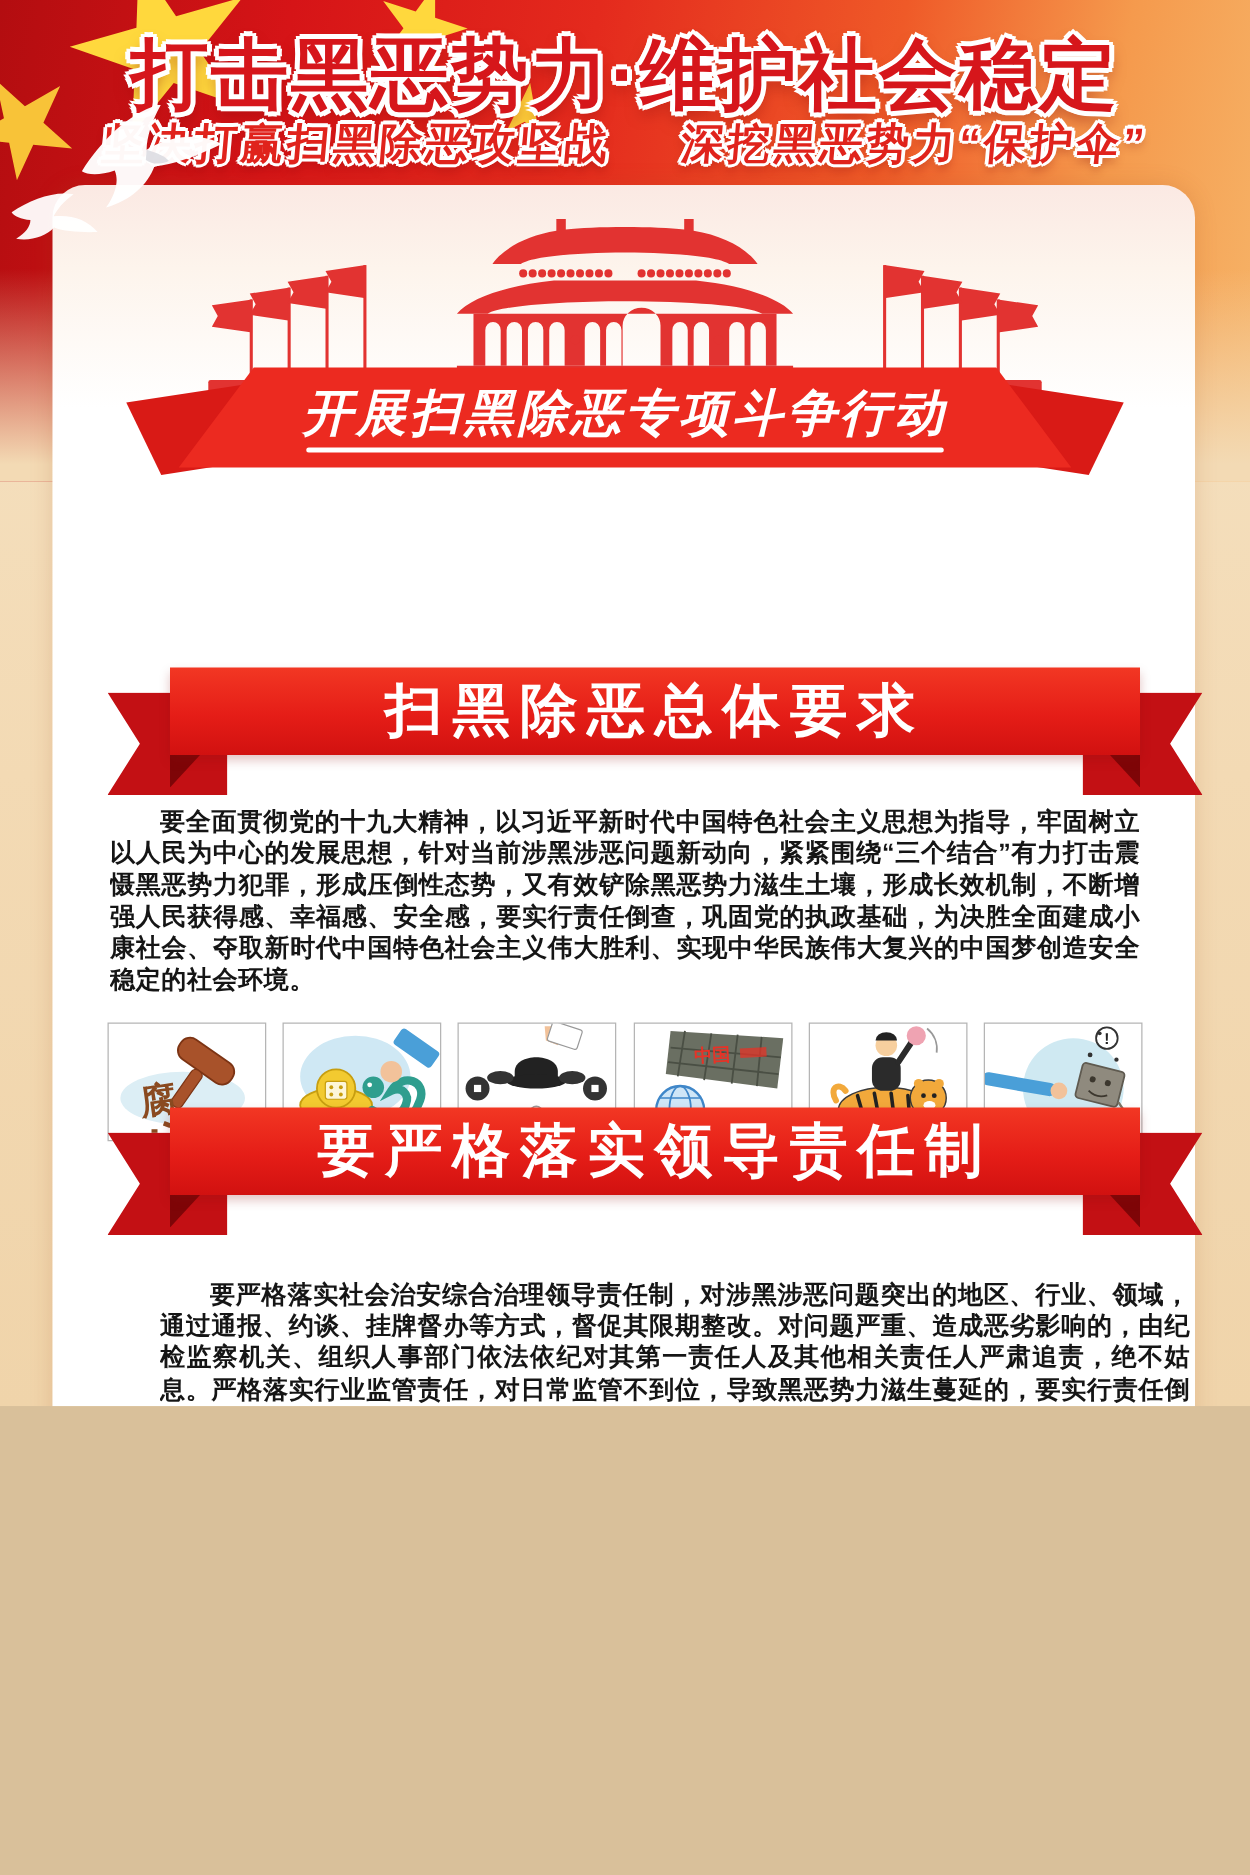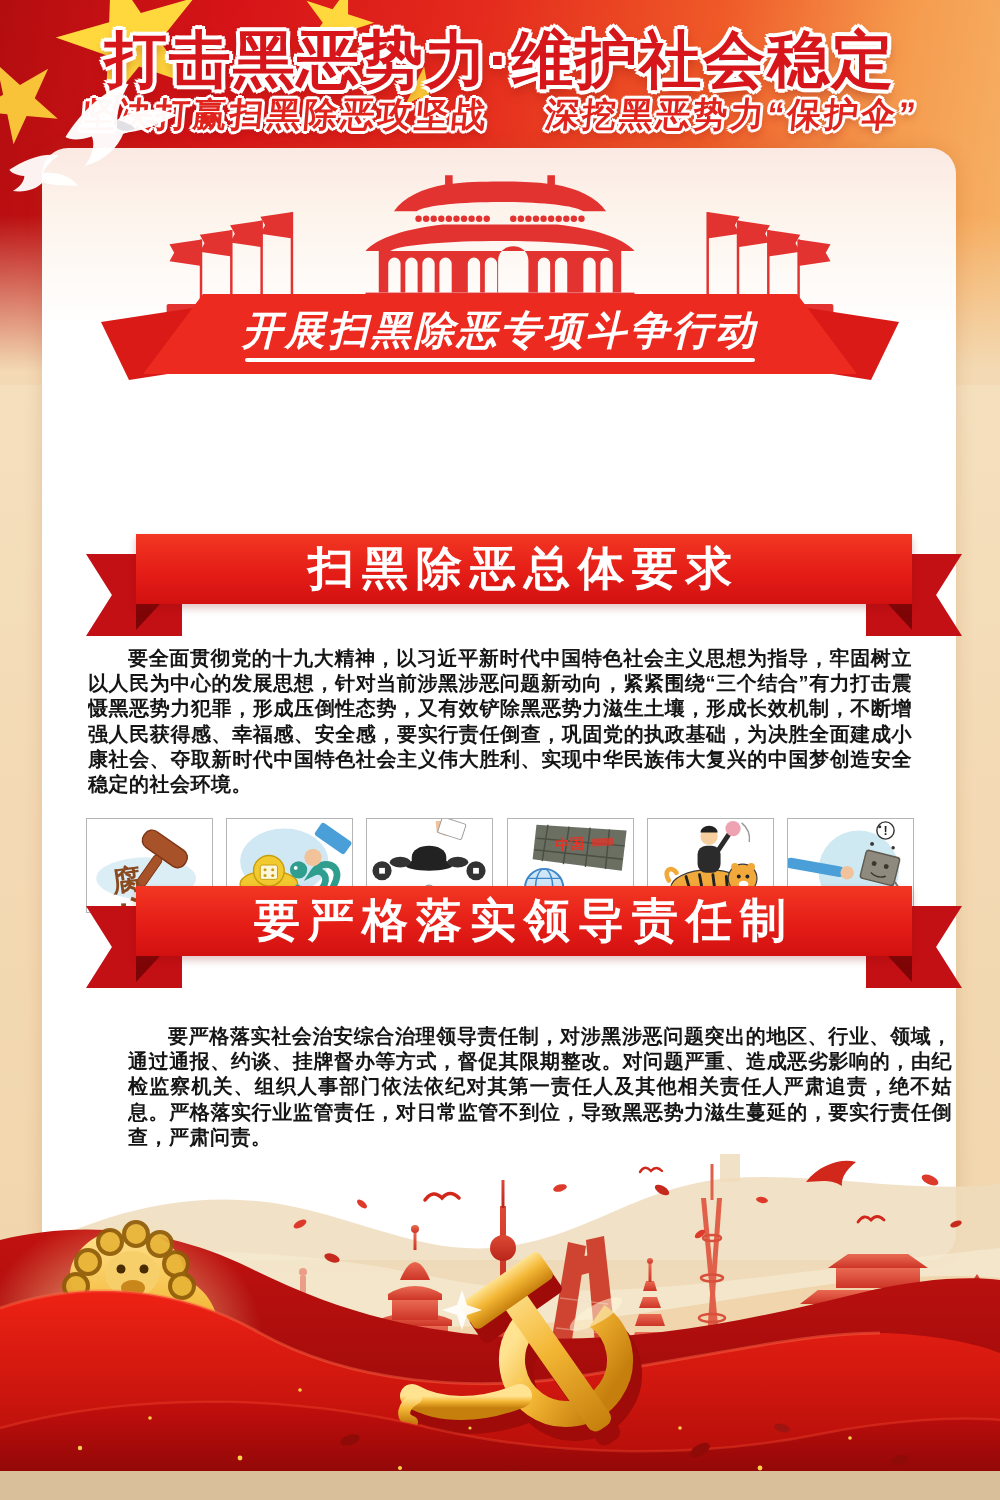--- a/index.html
+++ b/index.html
@@ -1,17 +1,17 @@
 <!DOCTYPE html>
 <html><head>
 <meta charset="utf-8">
 <style>
   html,body{margin:0;padding:0;background:#d9c09a;}
   .poster{
-    position:relative;width:1000px;height:1471px;overflow:hidden;
+    position:relative;width:1000px;height:1125px;overflow:hidden;
     background:linear-gradient(180deg,#f6e4c6 0%,#f3dab4 55%,#f0d4aa 100%);
     font-family:"Liberation Sans","DejaVu Sans",sans-serif;
   }
   
   .header-bg{
     position:absolute;left:0;top:0;width:1000px;height:385px;z-index:1;
     background:linear-gradient(100deg,#b30d10 0%,#d61417 22%,#e42a1d 45%,#ef5a28 68%,#f59a4d 85%,#f6b468 100%);
   }
   .header-bg:after{
     content:"";position:absolute;left:0;bottom:0;width:100%;height:170px;

